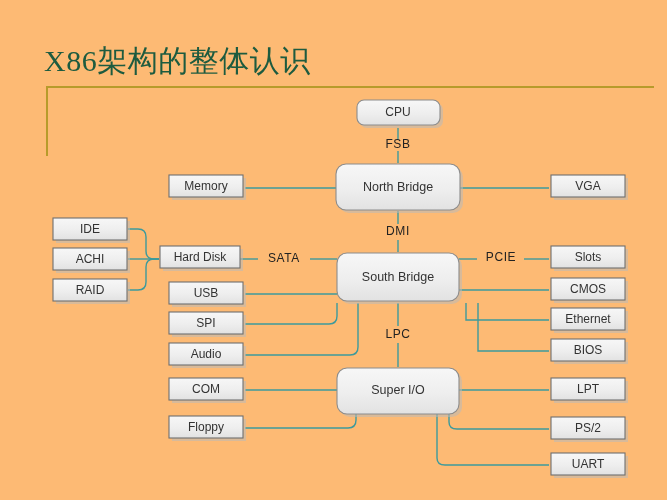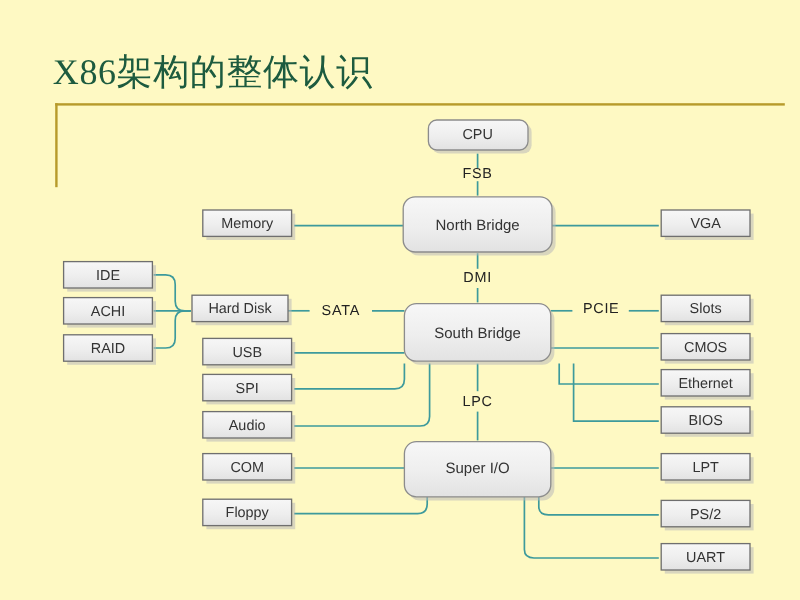--- a/index.html
+++ b/index.html
@@ -12,21 +12,21 @@
     height: 500px;
     position: relative;
     overflow: hidden;
     font-family: "Liberation Sans", sans-serif;
   }
   #slide {
     position: absolute;
     left: 0; top: 0;
     width: 667px;
     height: 500px;
-    background: #fef9c3;
+    background: #fdba74;
   }
   #title {
     position: absolute;
     left: 44px;
     top: 42px;
     font-family: "Liberation Serif", serif;
     font-size: 30px;
     line-height: 38px;
     color: #1d5b3f;
     letter-spacing: 0.5px;

